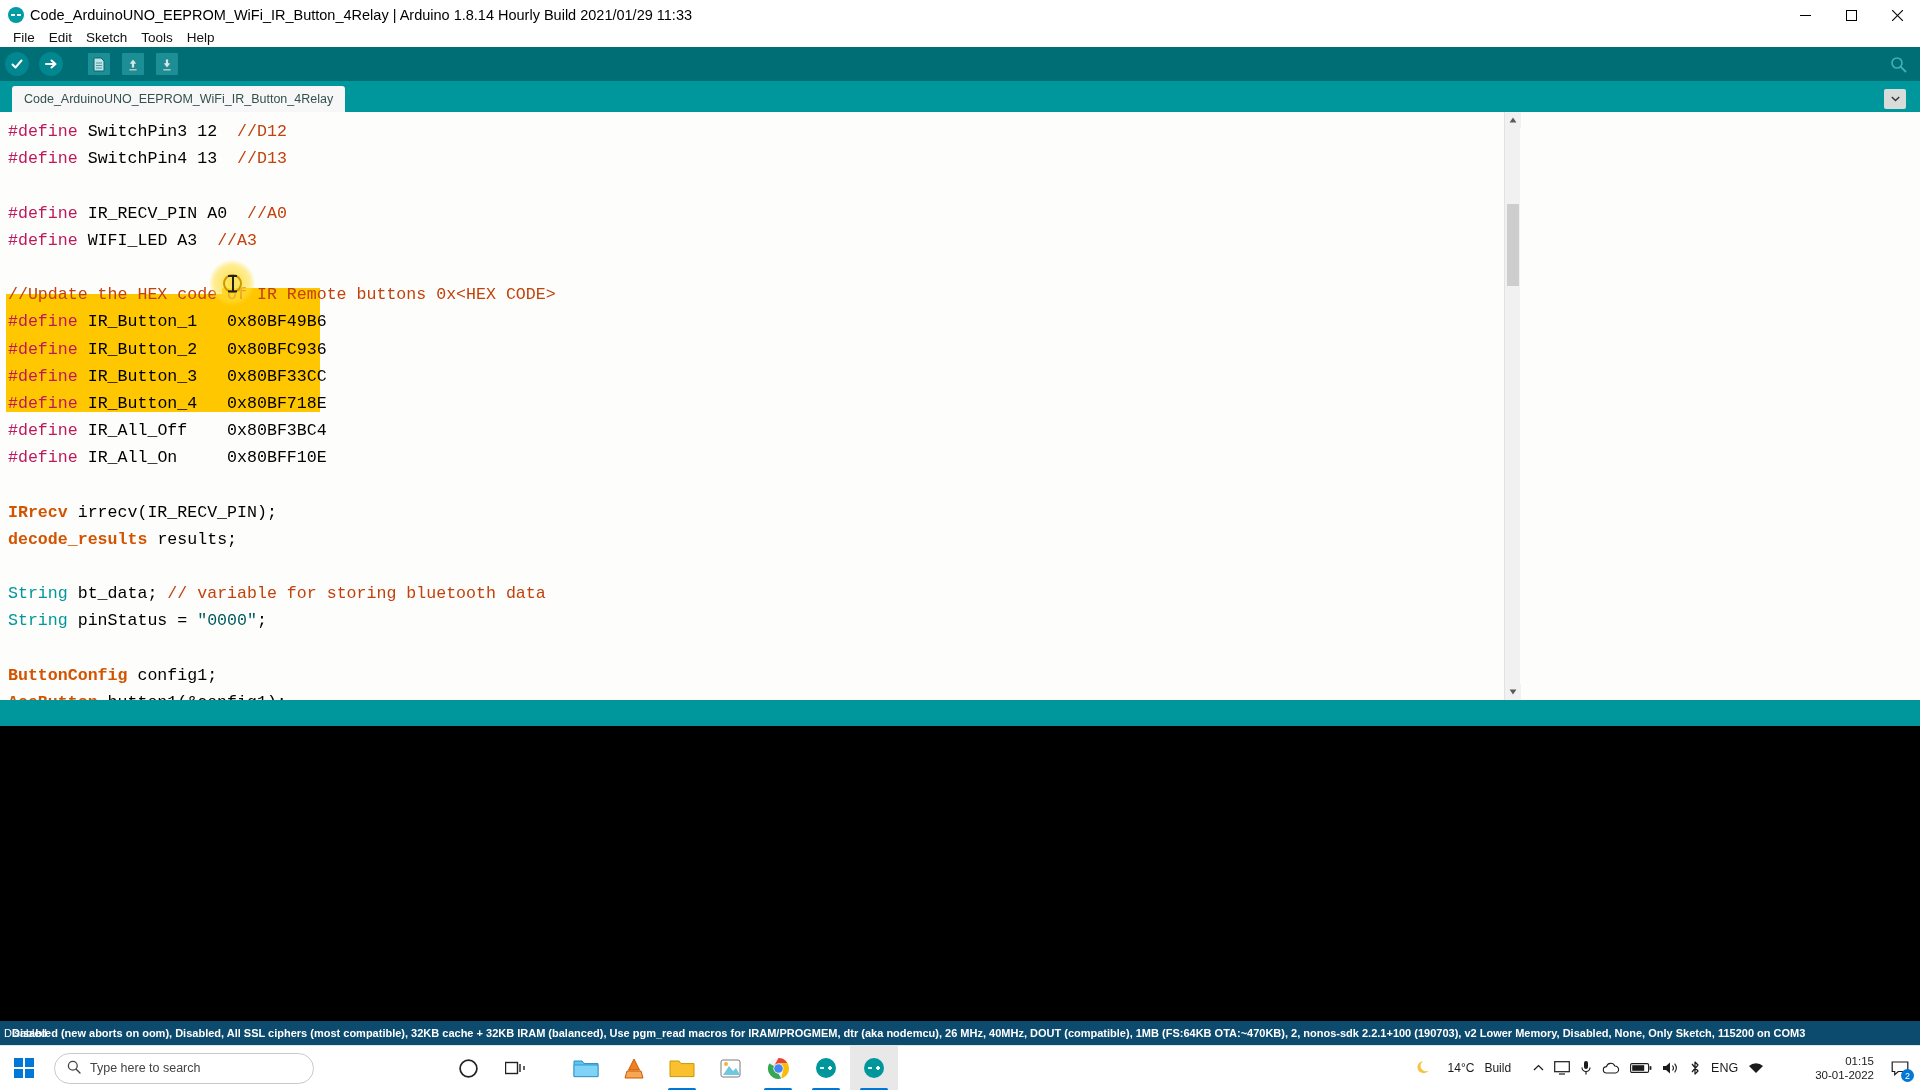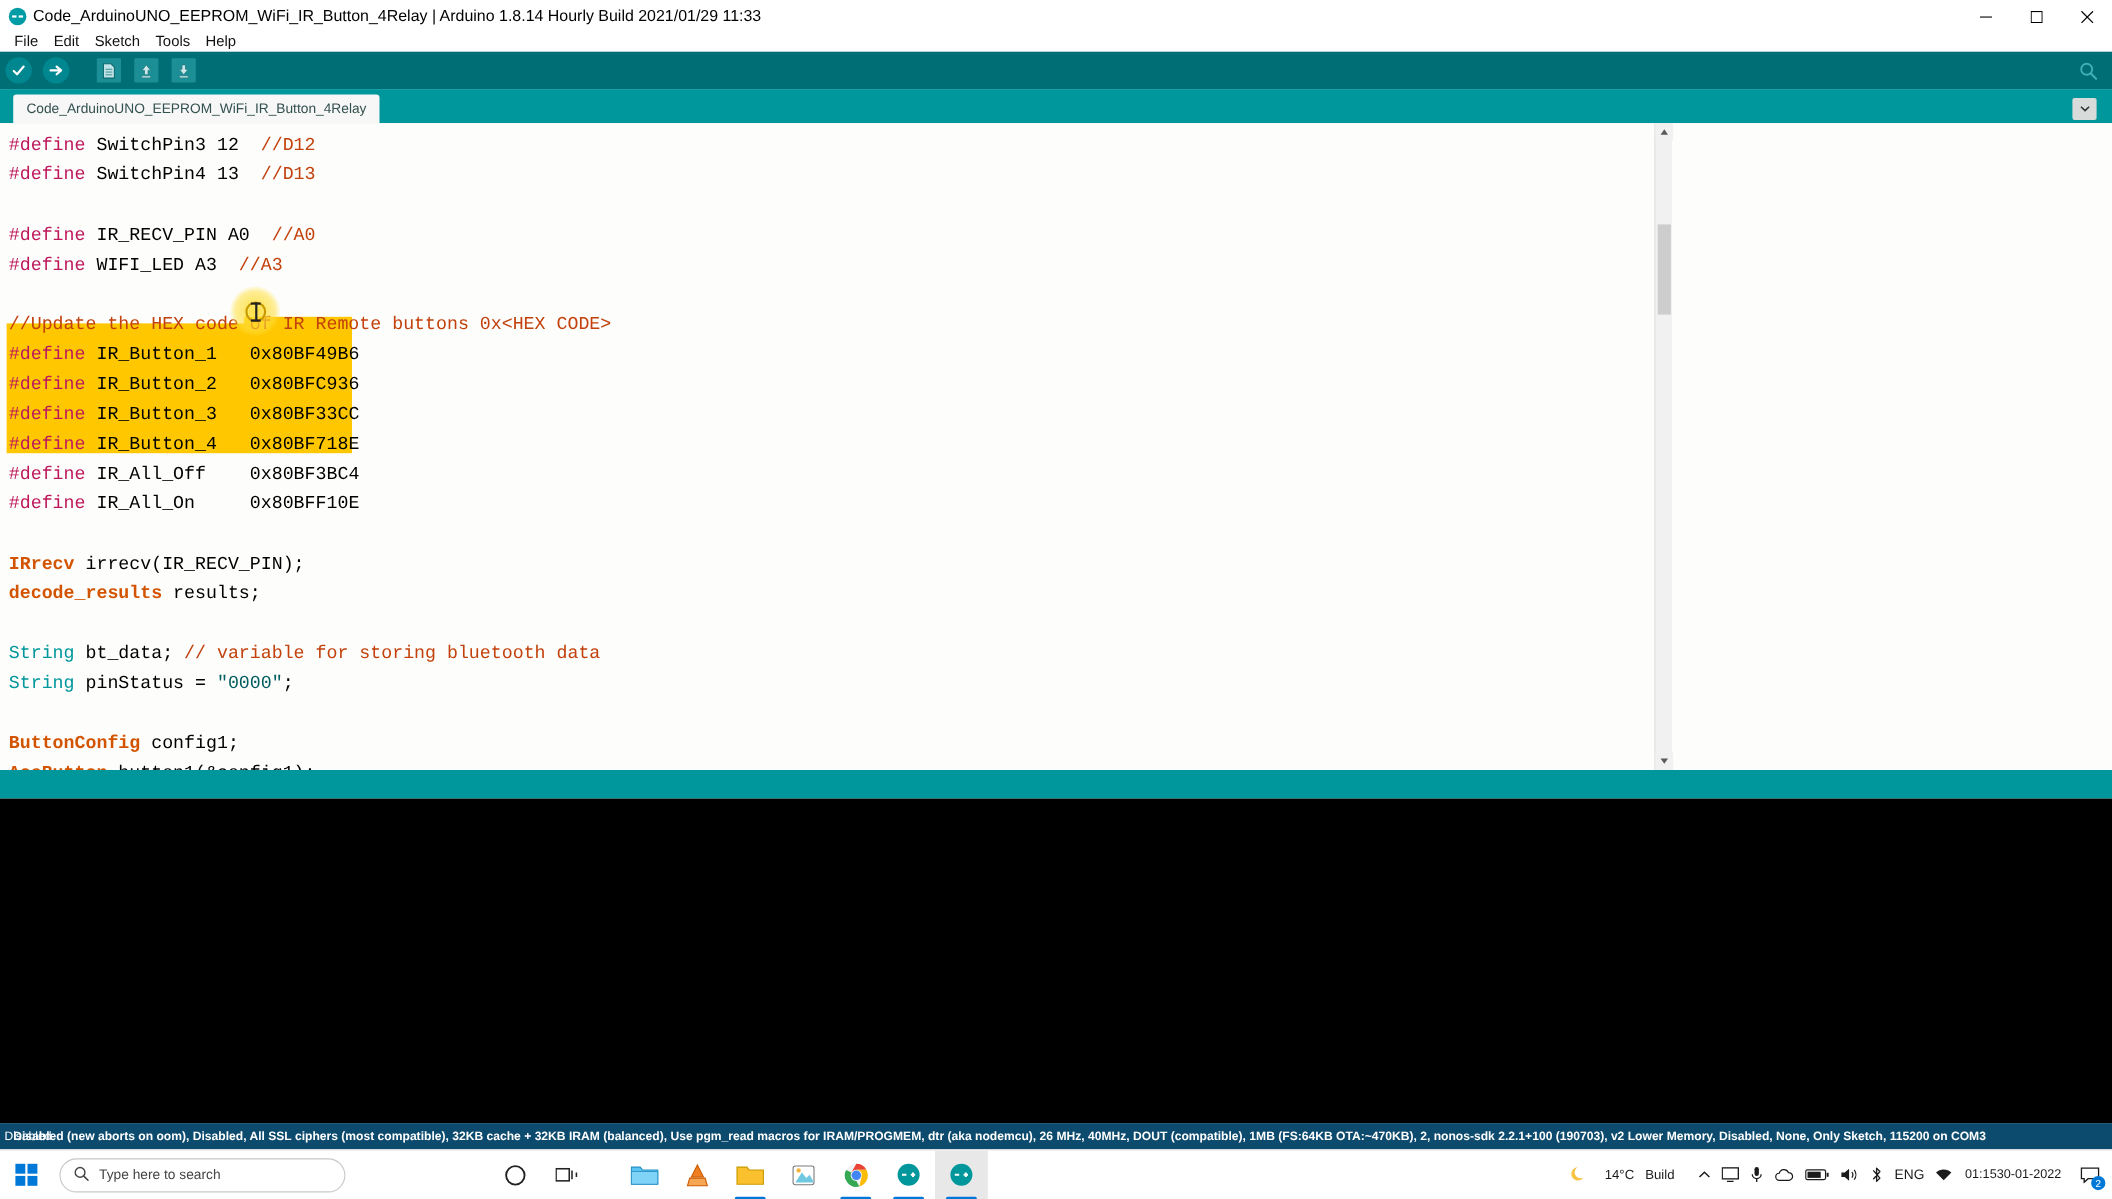--- a/index.html
+++ b/index.html
@@ -179,21 +179,21 @@
   .search-box .mag{ color:#555; font-size:14px; margin-right:9px; }
   .search-box span.ph{ font-size:12.5px;color:#444; }
   .tb-icon{
     width:48px;height:45px;display:flex;align-items:center;justify-content:center;position:relative;
   }
   .tb-icon .active-underline{
     position:absolute;bottom:0;left:10px;width:28px;height:3px;background:#0078D7;border-radius:2px;
   }
   .tray{ margin-left:auto; display:flex; align-items:center; height:45px; padding-right:4px; }
   .tray-item{ padding:0 5px; display:flex;align-items:center; font-size:12px;color:#1b1b1b;}
-  .clock{ display:flex;flex-direction:row;align-items:flex-end;font-size:11.5px;color:#1b1b1b;line-height:14px;padding:0 10px 0 6px;}
+  .clock{ display:flex;flex-direction:column;align-items:flex-end;font-size:11.5px;color:#1b1b1b;line-height:14px;padding:0 10px 0 6px;margin-left:40px;}
   .notif-badge{
     position:relative; width:22px;height:22px;display:flex;align-items:center;justify-content:center;
   }
   .notif-badge .cnt{
     position:absolute;right:-3px;bottom:-3px;background:#0078D7;color:#fff;font-size:9px;
     border-radius:8px;min-width:13px;height:13px;display:flex;align-items:center;justify-content:center;padding:0 2px;
   }
 </style>
 </head>
 <body>

